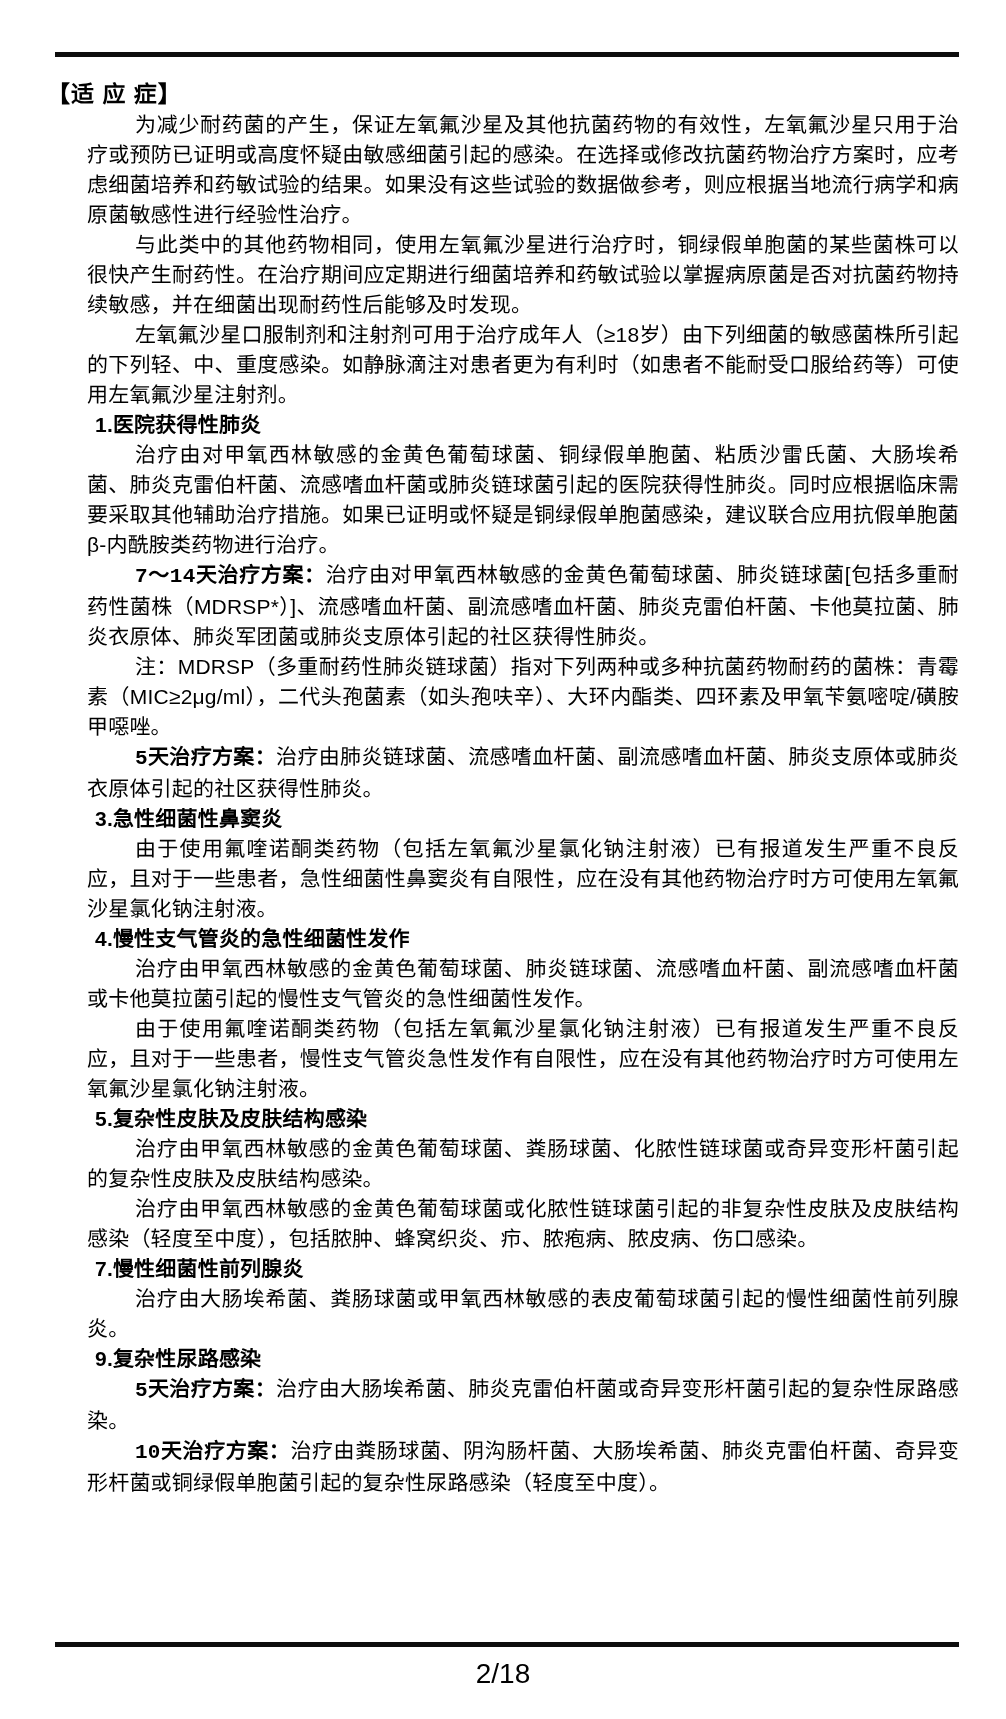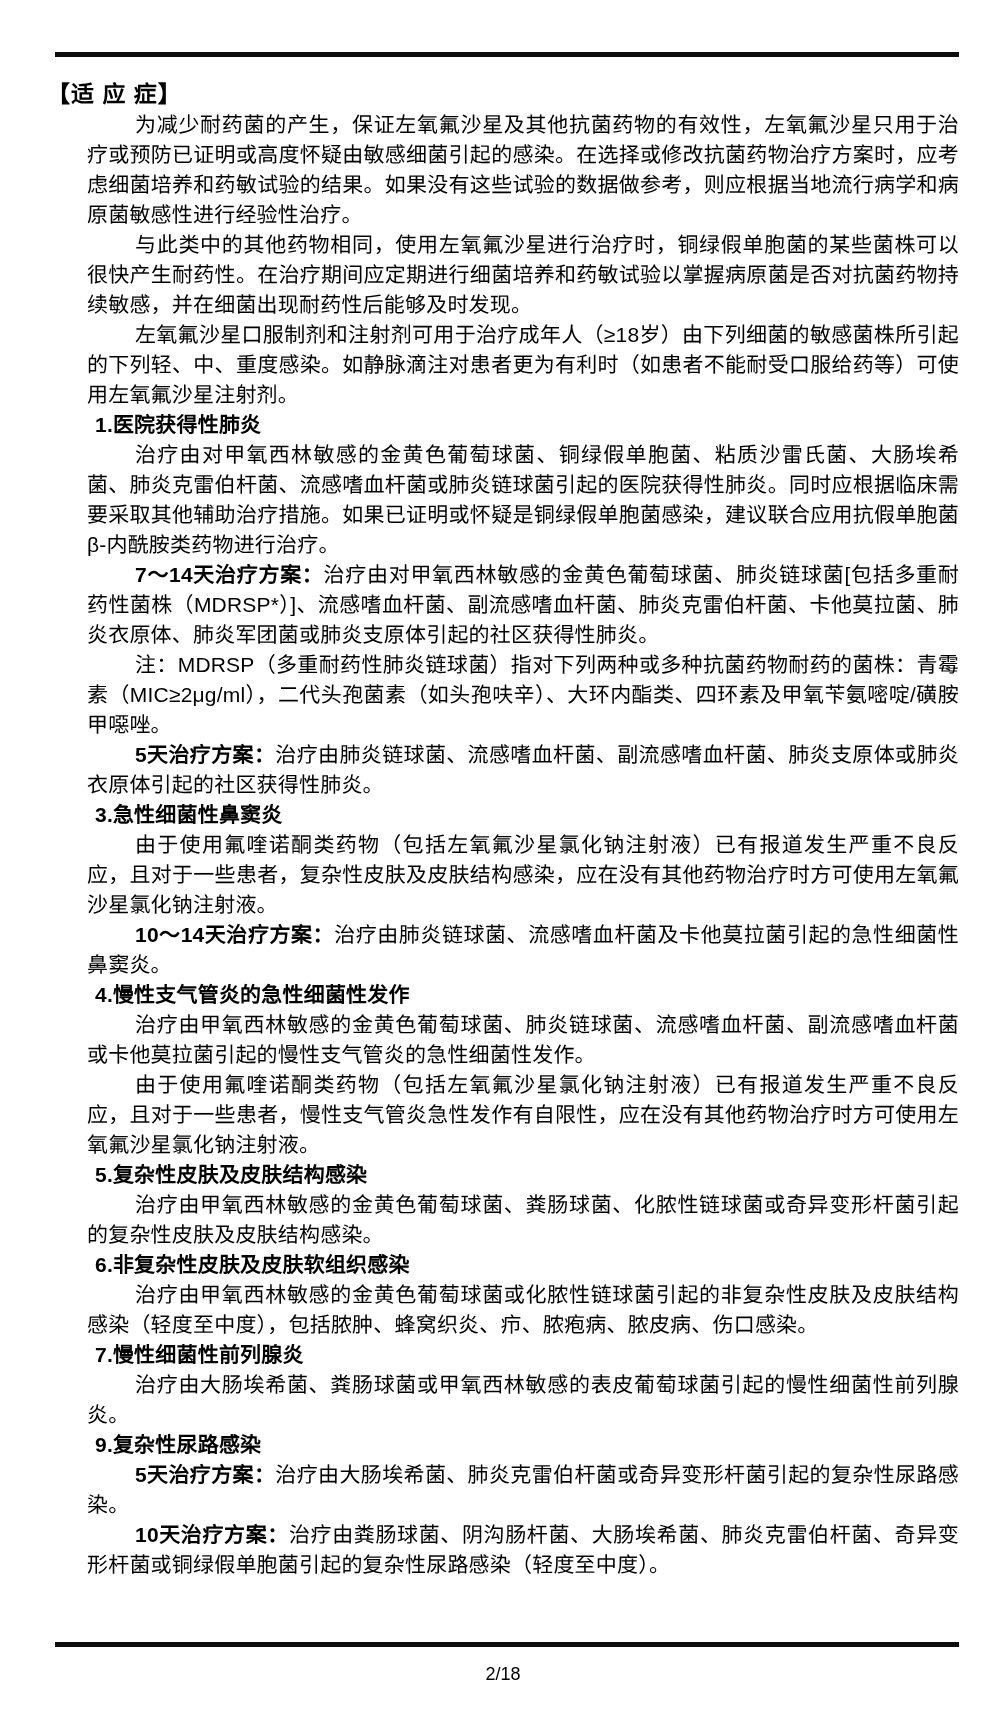--- a/index.html
+++ b/index.html
@@ -48,56 +48,55 @@
     font-weight: 700;
     text-indent: 48px;
   }
   p.block-p {
     font-weight: 400;
     text-indent: 48px;
     margin-left: 40px;
   }
   .plan-lead {
     font-weight: 700;
+    font-family: Liberation Mono, monospace;
   }
   .footer {
     position: absolute;
     top: 1660px;
     left: 0;
     width: 100%;
     text-align: center;
-    font-size: 18px;
+    font-size: 28px;
     line-height: 28px;
     color: #000000;
   }
 </style>
 </head>
 <body>
 
 <div class="page">
   <div class="rule rule-top"></div>
   <div class="content" id="content-root">
       <p class="block-title">【适 应 症】</p>
       <p class="block-p">为减少耐药菌的产生，保证左氧氟沙星及其他抗菌药物的有效性，左氧氟沙星只用于治疗或预防已证明或高度怀疑由敏感细菌引起的感染。在选择或修改抗菌药物治疗方案时，应考虑细菌培养和药敏试验的结果。如果没有这些试验的数据做参考，则应根据当地流行病学和病原菌敏感性进行经验性治疗。</p>
       <p class="block-p">与此类中的其他药物相同，使用左氧氟沙星进行治疗时，铜绿假单胞菌的某些菌株可以很快产生耐药性。在治疗期间应定期进行细菌培养和药敏试验以掌握病原菌是否对抗菌药物持续敏感，并在细菌出现耐药性后能够及时发现。</p>
       <p class="block-p">左氧氟沙星口服制剂和注射剂可用于治疗成年人（≥18岁）由下列细菌的敏感菌株所引起的下列轻、中、重度感染。如静脉滴注对患者更为有利时（如患者不能耐受口服给药等）可使用左氧氟沙星注射剂。</p>
       <p class="block-h">1.医院获得性肺炎</p>
       <p class="block-p">治疗由对甲氧西林敏感的金黄色葡萄球菌、铜绿假单胞菌、粘质沙雷氏菌、大肠埃希菌、肺炎克雷伯杆菌、流感嗜血杆菌或肺炎链球菌引起的医院获得性肺炎。同时应根据临床需要采取其他辅助治疗措施。如果已证明或怀疑是铜绿假单胞菌感染，建议联合应用抗假单胞菌β-内酰胺类药物进行治疗。</p>
       <p class="block-p"><span class="plan-lead">7～14天治疗方案：</span>治疗由对甲氧西林敏感的金黄色葡萄球菌、肺炎链球菌[包括多重耐药性菌株（MDRSP*）]、流感嗜血杆菌、副流感嗜血杆菌、肺炎克雷伯杆菌、卡他莫拉菌、肺炎衣原体、肺炎军团菌或肺炎支原体引起的社区获得性肺炎。</p>
       <p class="block-p">注：MDRSP（多重耐药性肺炎链球菌）指对下列两种或多种抗菌药物耐药的菌株：青霉素（MIC≥2μg/ml），二代头孢菌素（如头孢呋辛）、大环内酯类、四环素及甲氧苄氨嘧啶/磺胺甲噁唑。</p>
       <p class="block-p"><span class="plan-lead">5天治疗方案：</span>治疗由肺炎链球菌、流感嗜血杆菌、副流感嗜血杆菌、肺炎支原体或肺炎衣原体引起的社区获得性肺炎。</p>
       <p class="block-h">3.急性细菌性鼻窦炎</p>
-      <p class="block-p">由于使用氟喹诺酮类药物（包括左氧氟沙星氯化钠注射液）已有报道发生严重不良反应，且对于一些患者，复杂性皮肤及皮肤结构感染，应在没有其他药物治疗时方可使用左氧氟沙星氯化钠注射液。</p>
-      <p class="block-p"><span class="plan-lead">10～14天治疗方案：</span>治疗由肺炎链球菌、流感嗜血杆菌及卡他莫拉菌引起的急性细菌性鼻窦炎。</p>
+      <p class="block-p">由于使用氟喹诺酮类药物（包括左氧氟沙星氯化钠注射液）已有报道发生严重不良反应，且对于一些患者，急性细菌性鼻窦炎有自限性，应在没有其他药物治疗时方可使用左氧氟沙星氯化钠注射液。</p>
       <p class="block-h">4.慢性支气管炎的急性细菌性发作</p>
       <p class="block-p">治疗由甲氧西林敏感的金黄色葡萄球菌、肺炎链球菌、流感嗜血杆菌、副流感嗜血杆菌或卡他莫拉菌引起的慢性支气管炎的急性细菌性发作。</p>
       <p class="block-p">由于使用氟喹诺酮类药物（包括左氧氟沙星氯化钠注射液）已有报道发生严重不良反应，且对于一些患者，慢性支气管炎急性发作有自限性，应在没有其他药物治疗时方可使用左氧氟沙星氯化钠注射液。</p>
       <p class="block-h">5.复杂性皮肤及皮肤结构感染</p>
       <p class="block-p">治疗由甲氧西林敏感的金黄色葡萄球菌、粪肠球菌、化脓性链球菌或奇异变形杆菌引起的复杂性皮肤及皮肤结构感染。</p>
-      <p class="block-h">6.非复杂性皮肤及皮肤软组织感染</p>
       <p class="block-p">治疗由甲氧西林敏感的金黄色葡萄球菌或化脓性链球菌引起的非复杂性皮肤及皮肤结构感染（轻度至中度），包括脓肿、蜂窝织炎、疖、脓疱病、脓皮病、伤口感染。</p>
       <p class="block-h">7.慢性细菌性前列腺炎</p>
       <p class="block-p">治疗由大肠埃希菌、粪肠球菌或甲氧西林敏感的表皮葡萄球菌引起的慢性细菌性前列腺炎。</p>
       <p class="block-h">9.复杂性尿路感染</p>
       <p class="block-p"><span class="plan-lead">5天治疗方案：</span>治疗由大肠埃希菌、肺炎克雷伯杆菌或奇异变形杆菌引起的复杂性尿路感染。</p>
       <p class="block-p"><span class="plan-lead">10天治疗方案：</span>治疗由粪肠球菌、阴沟肠杆菌、大肠埃希菌、肺炎克雷伯杆菌、奇异变形杆菌或铜绿假单胞菌引起的复杂性尿路感染（轻度至中度）。</p>
     </div>
   <div class="rule rule-bottom"></div>
   <div class="footer">2/18</div>
 </div>

